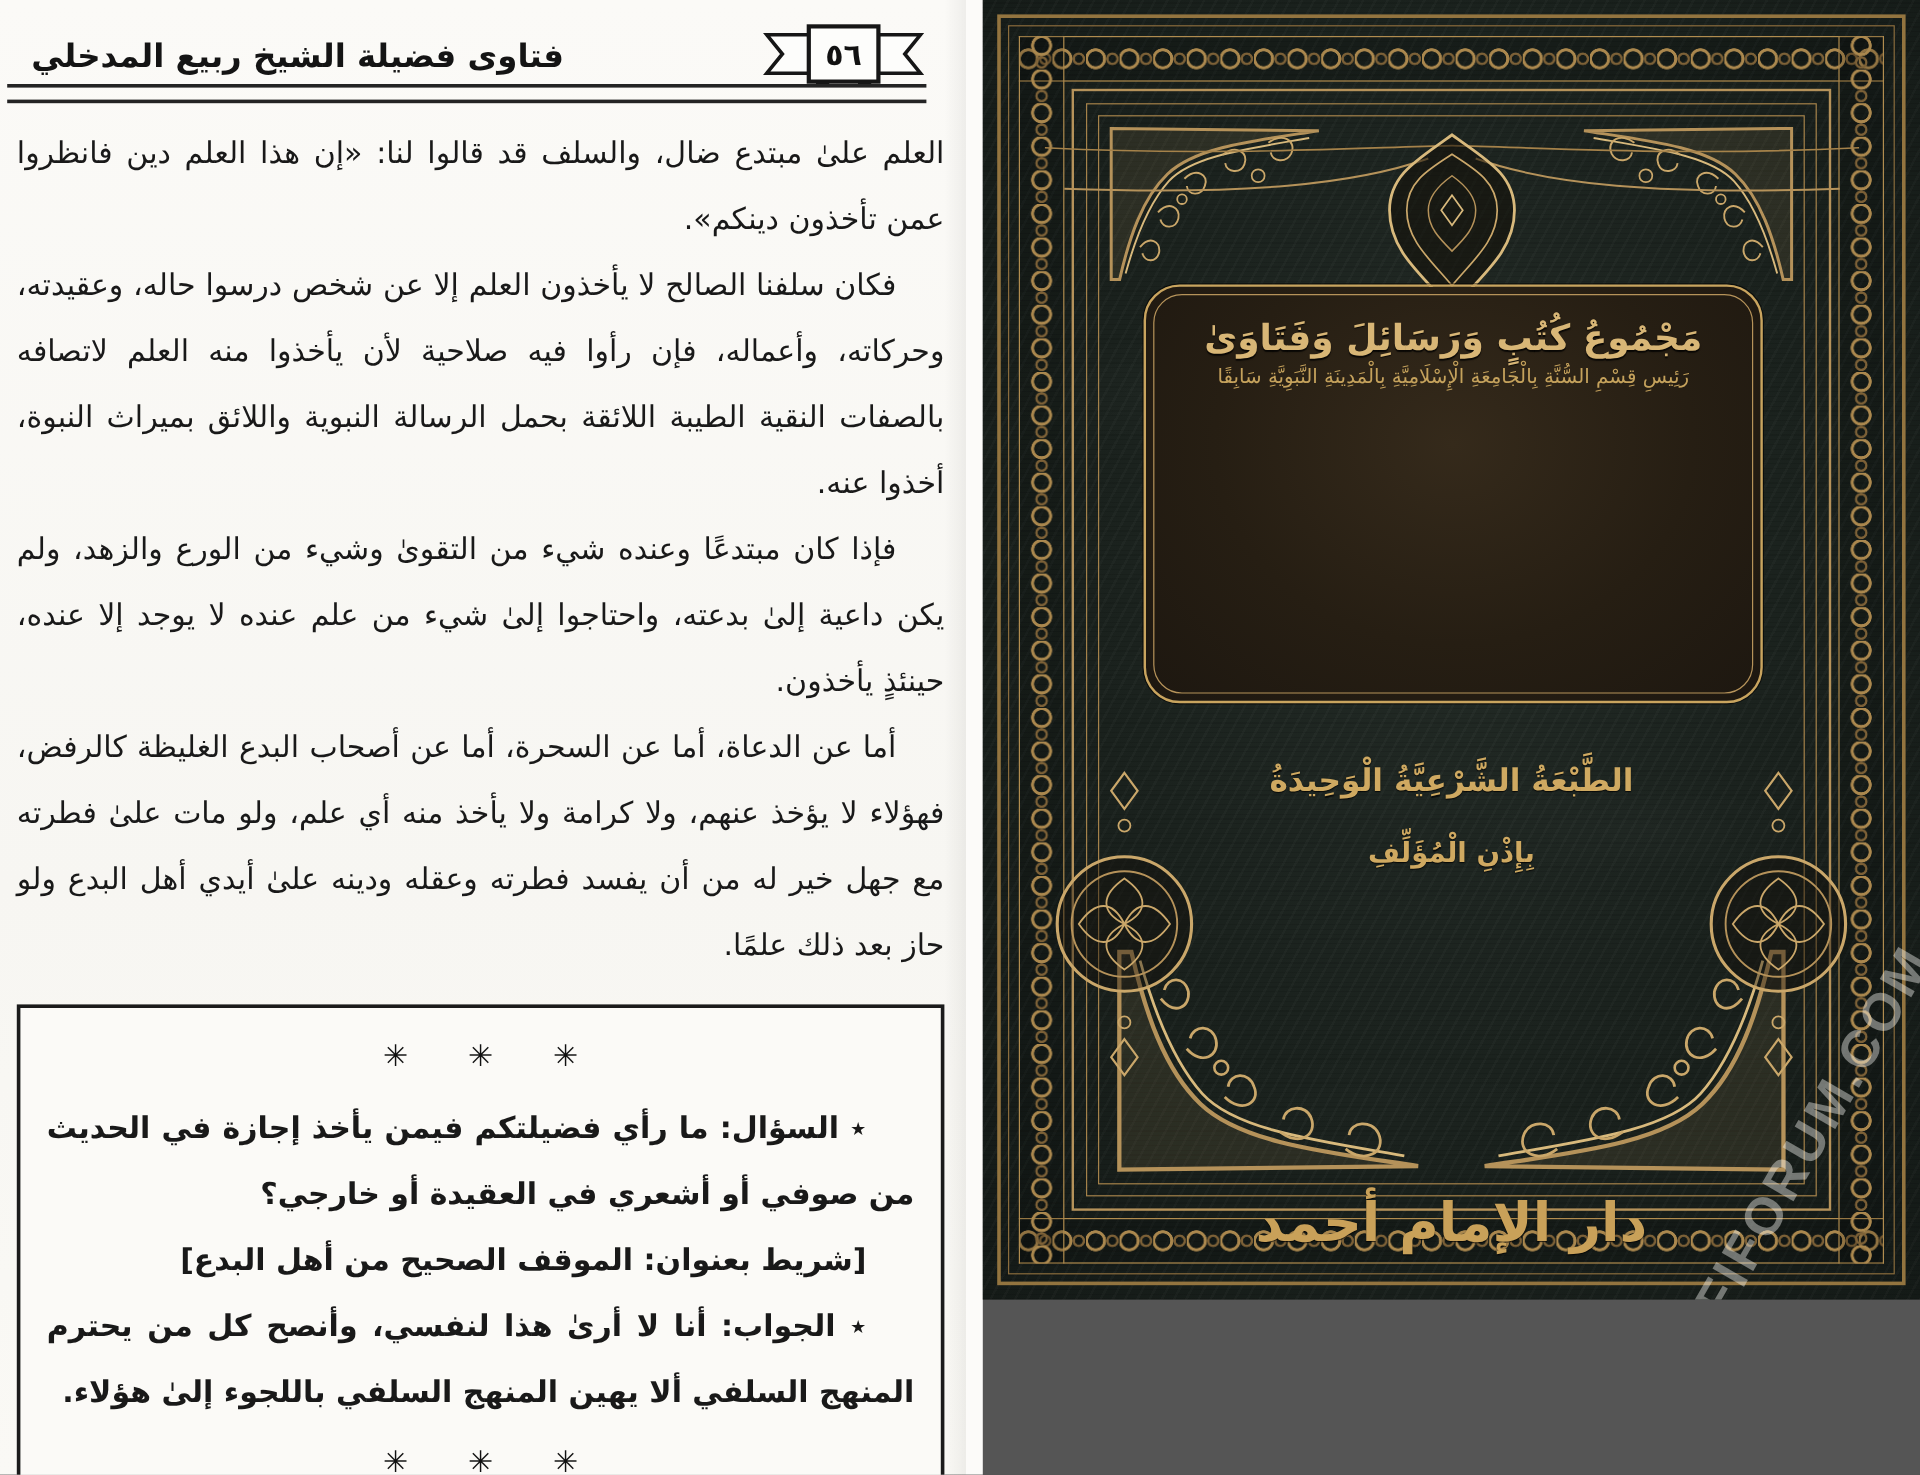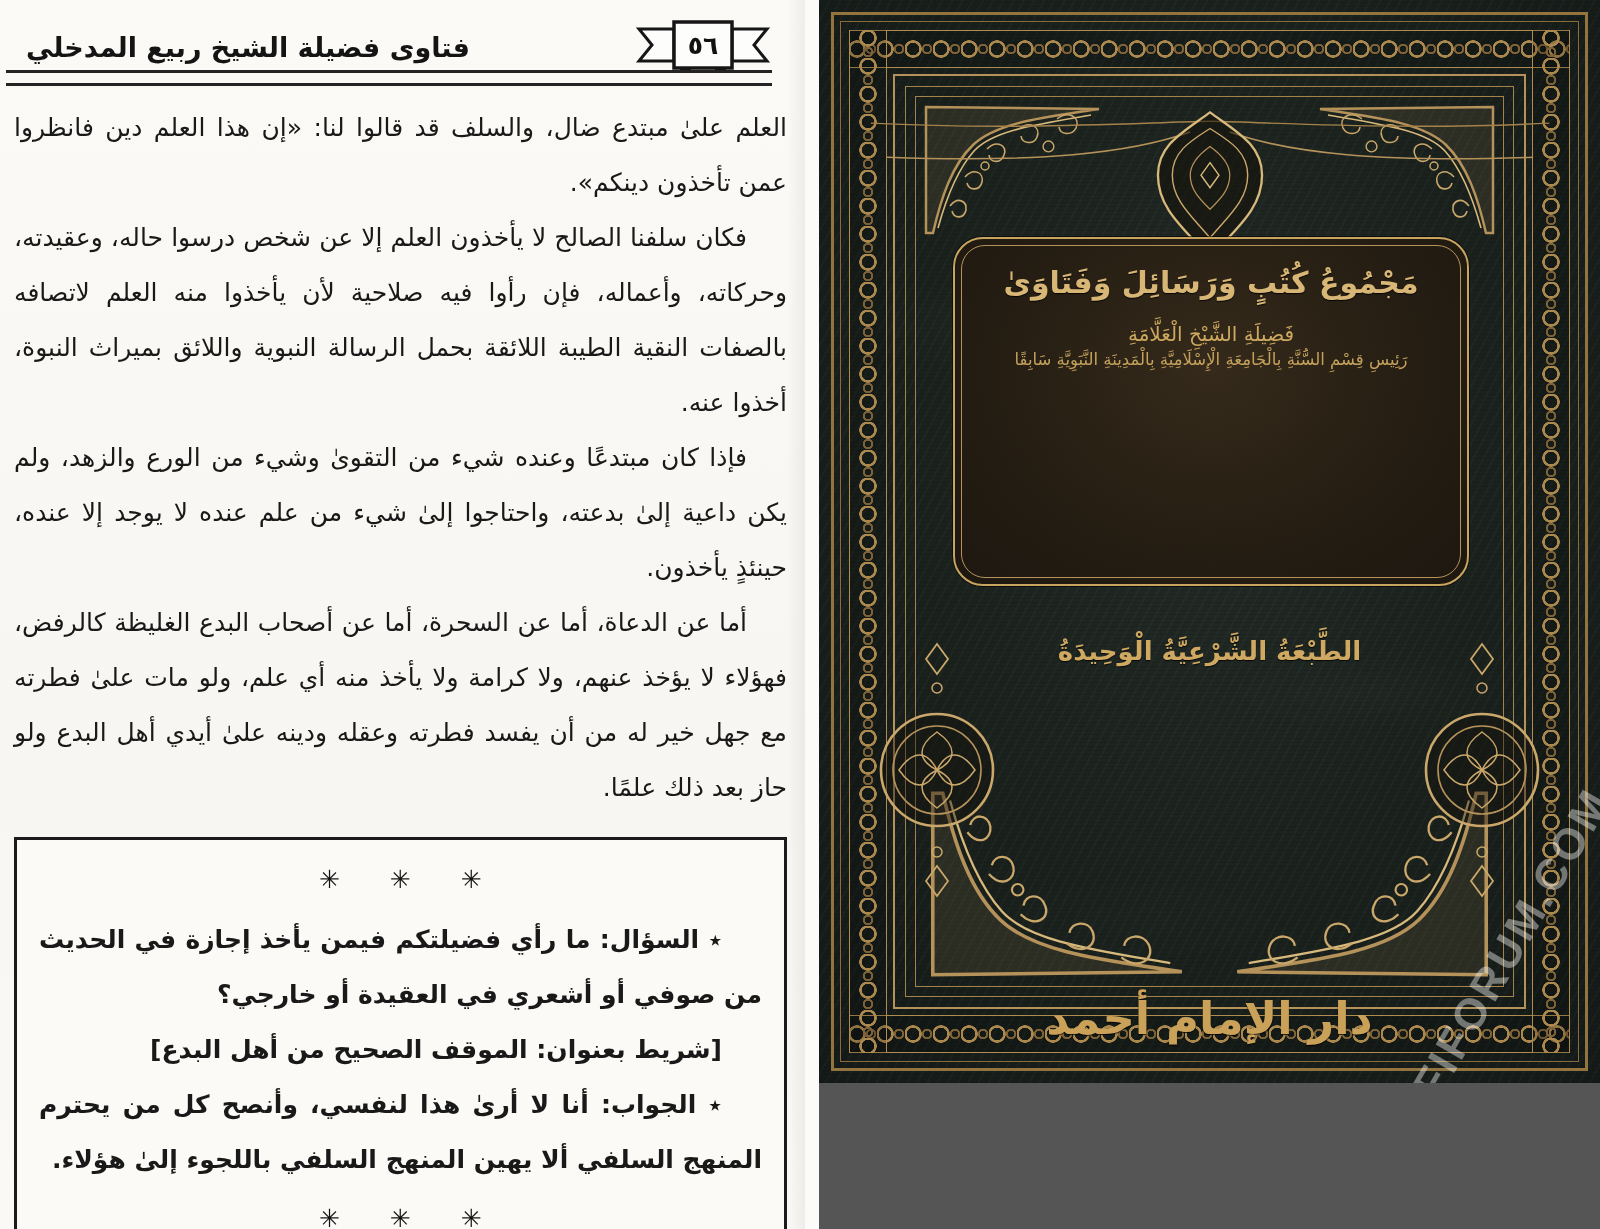--- a/index.html
+++ b/index.html
@@ -217,25 +217,25 @@
     <svg class="corner-big c-br">
         <use href="#sym-corner"></use>
       </svg>
 
     <svg class="pendant">
         <use href="#sym-pendant"></use>
       </svg>
 
     <div class="cartouche">
       <div class="tx t-series">مَجْمُوعُ كُتُبٍ وَرَسَائِلَ وَفَتَاوَىٰ</div>
-      <div class="tx t-honor">فَضِيلَةِ الشَّيْخِ الْعَلَّامَةِ</div>
       <div class="tx t-role">رَئِيسِ قِسْمِ السُّنَّةِ بِالْجَامِعَةِ الْإِسْلَامِيَّةِ بِالْمَدِينَةِ النَّبَوِيَّةِ سَابِقًا</div>
     </div>
 
     <div class="gold-line l-edition">الطَّبْعَةُ الشَّرْعِيَّةُ الْوَحِيدَةُ</div>
+    <div class="gold-line l-permission">بِإِذْنِ الْمُؤَلِّفِ</div>
 
     <svg class="medallion m-left">
         <use href="#sym-medallion"></use>
       </svg>
     <svg class="medallion m-right">
         <use href="#sym-medallion"></use>
       </svg>
 
 
     <div class="gold-line l-publisher">دار الإمام أحمد</div>

